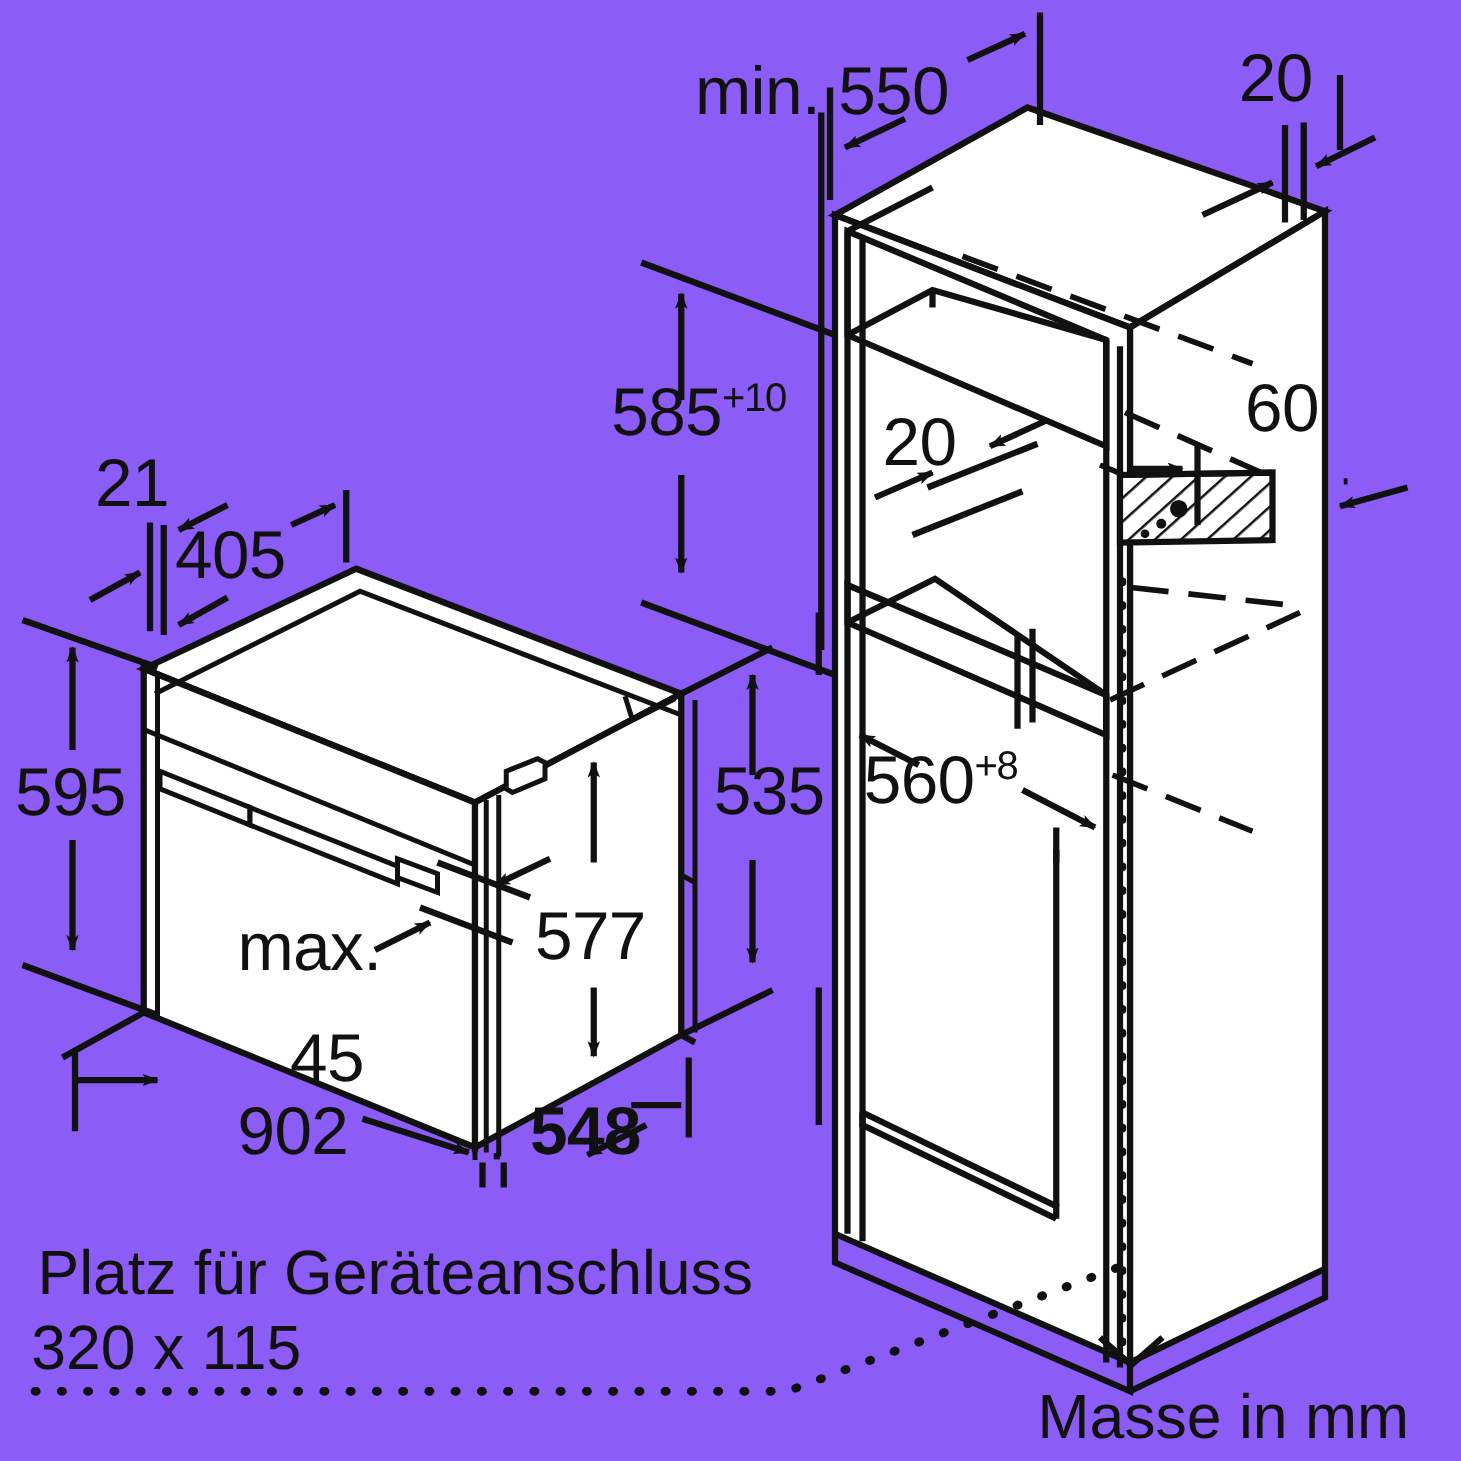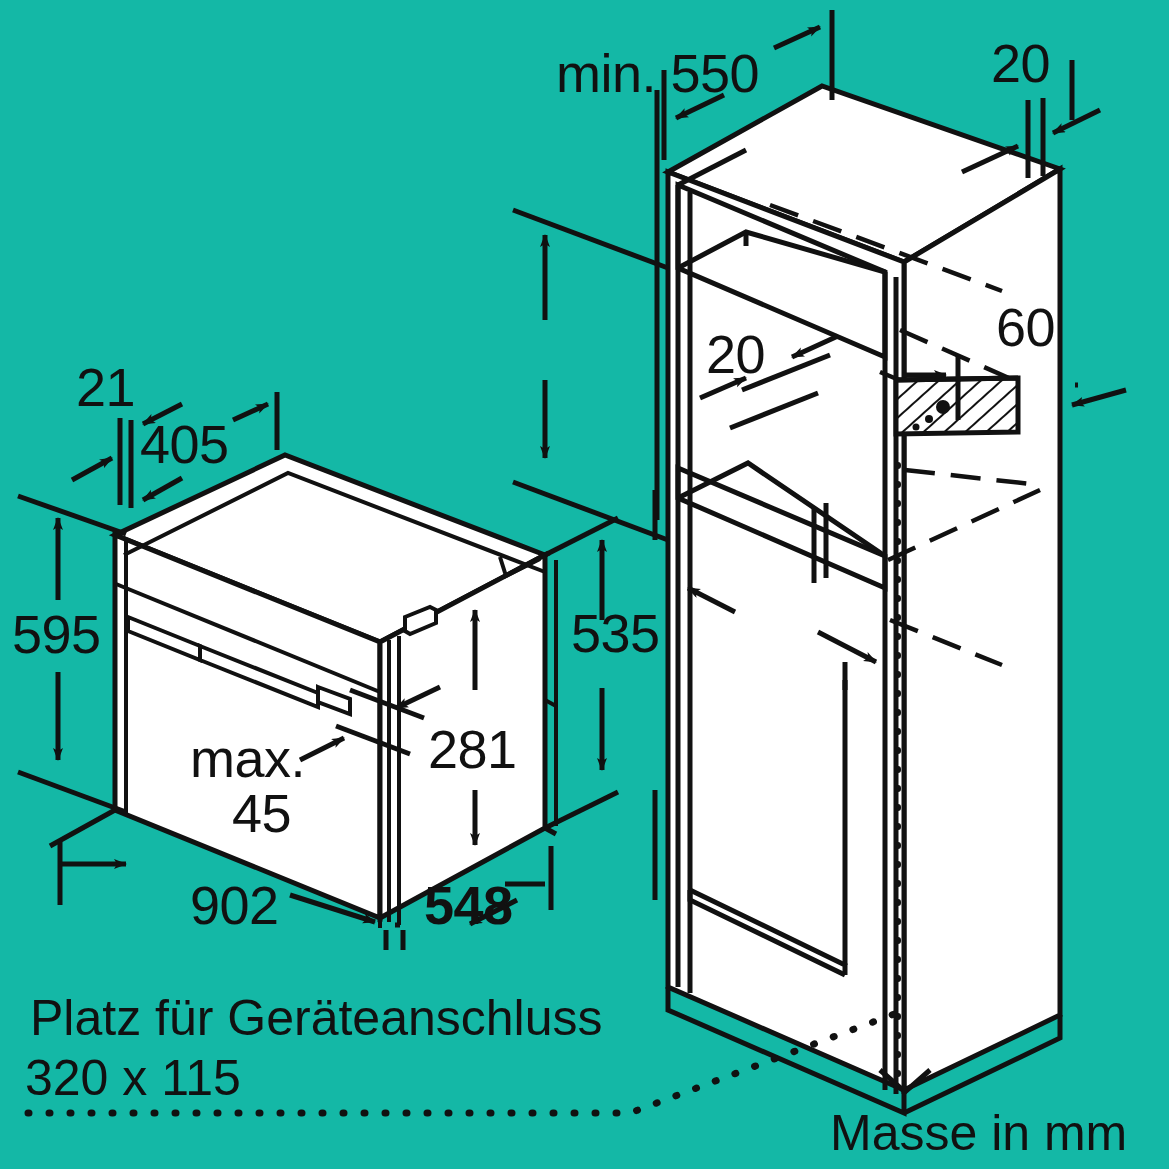--- a/index.html
+++ b/index.html
@@ -7,21 +7,21 @@
     padding: 0;
     background: #ffffff;
   }
   body {
     font-family: "Liberation Sans", sans-serif;
   }
   #page {
     position: relative;
     width: 1169px;
     height: 1169px;
-    background: #14b8a6;
+    background: #8b5cf6;
     overflow: hidden;
   }
   svg#drawing {
     position: absolute;
     left: 0;
     top: 0;
     width: 1169px;
     height: 1169px;
   }
   .lbl {
@@ -269,38 +269,40 @@
 
     <g stroke="#111" stroke-width="5" fill="none">
       <path d="M880,1070 L905,1092 L930,1070"></path>
     </g>
   </svg>
 
   <div class="lbl dim" style="left:556px; top:46px;">min. 550</div>
 
   <div class="lbl dim" style="left:991px; top:36px;">20</div>
 
+  <div class="lbl dim" style="left:489px; top:302px;"><span>585</span><span class="sup">+10</span></div>
 
   <div class="lbl dim" style="left:706px; top:327px;">20</div>
 
   <div class="lbl dim" style="left:996px; top:300px;">60</div>
 
+  <div class="lbl dim" style="left:691px; top:596px;"><span>560</span><span class="sup">+8</span></div>
 
   <div class="lbl dim" style="left:76px; top:360px;">21</div>
 
   <div class="lbl dim" style="left:140px; top:417px;text-align:center;">405</div>
 
   <div class="lbl dim" style="left:12px; top:607px;">595</div>
 
   <div class="lbl dim-two-line" style="left:190px; top:731px;">
     <span>max.</span><br>
-    <span style="display:inline-block; margin-left:42px;">45</span>
+    <span style="display:inline-block; margin-left:42px;margin-top:34px;">45</span>
   </div>
 
-  <div class="lbl dim" style="left:428px; top:722px;">281</div>
+  <div class="lbl dim" style="left:428px; top:722px;">577</div>
 
   <div class="lbl dim" style="left:571px; top:606px;">535</div>
 
   <div class="lbl dim" style="left:190px; top:878px;">902</div>
 
   <div class="lbl dim" style="left:424px; top:878px;font-weight:bold;">548</div>
 
   <div class="lbl note" style="left:30px; top:993px;">Platz für Geräteanschluss</div>
 
   <div class="lbl note" style="left:25px; top:1053px;">320 x 115</div>

